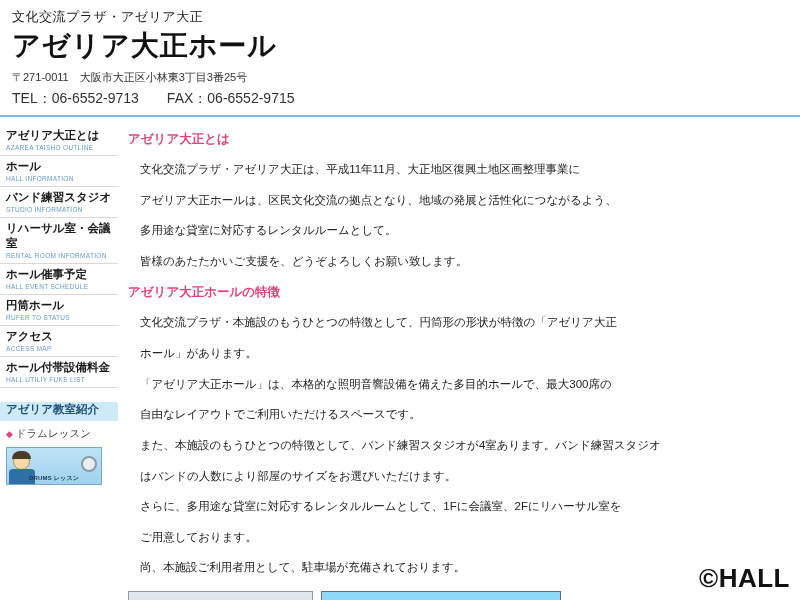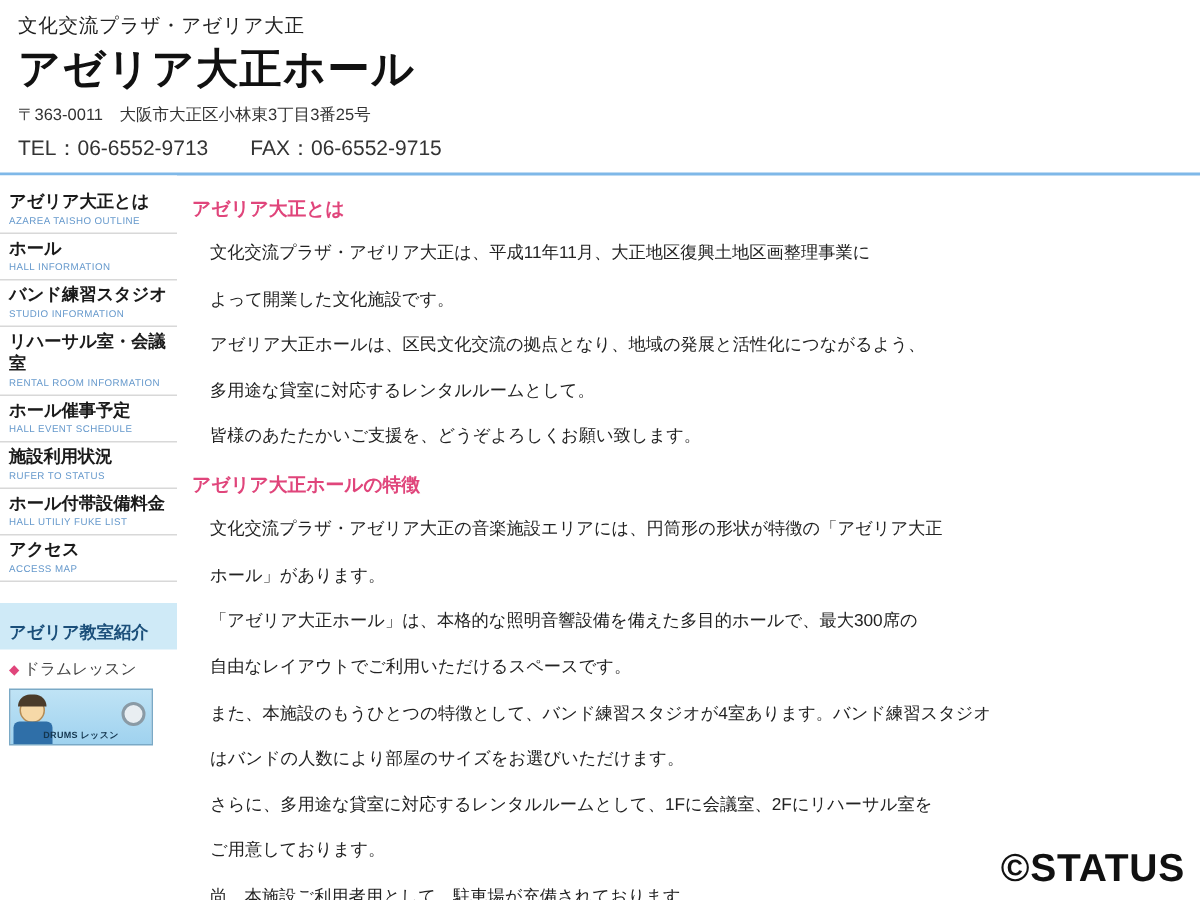--- a/index.html
+++ b/index.html
@@ -45,21 +45,21 @@
     cursor:pointer;
   }
   .nav-ja {
     font-size:11.5px; font-weight:bold; color:#1a1a1a; line-height:1.3;
   }
   .nav-en {
     font-size:6.5px; color:#6699cc; letter-spacing:0.3px; line-height:1.4;
   }
   .side-heading {
     margin-top:14px;
-    padding:12px 0 4px 6px;
+    padding:0 0 4px 6px;
     background:#cfeaf7;
     color:#1b4f7a;
     font-size:11.5px; font-weight:bold;
   }
   .side-link {
     font-size:10.5px; color:#444; padding:6px 0 2px 6px;
   }
   .side-link .bullet { color:#e0457b; font-size:9px; }
   .banner {
     margin:4px 0 0 6px;
@@ -211,21 +211,21 @@
     font-size:26px; font-weight:bold; color:#111;
     letter-spacing:0.5px;
   }
 </style>
 </head>
 <body>
 
 <div class="header">
   <div class="hdr-sub">文化交流プラザ・アゼリア大正</div>
   <div class="hdr-title">アゼリア大正ホール</div>
-  <div class="hdr-addr">〒363-0011　大阪市大正区小林東3丁目3番25号</div>
+  <div class="hdr-addr">〒271-0011　大阪市大正区小林東3丁目3番25号</div>
   <div class="hdr-tel">TEL：06-6552-9713　　FAX：06-6552-9715</div>
 </div>
 
 <div class="body-wrap">
 
   <div class="sidebar">
 
     <div class="nav-item">
       <div class="nav-ja">アゼリア大正とは</div>
       <div class="nav-en">AZAREA TAISHO OUTLINE</div>
@@ -240,30 +240,30 @@
     </div>
     <div class="nav-item">
       <div class="nav-ja">リハーサル室・会議室</div>
       <div class="nav-en">RENTAL ROOM INFORMATION</div>
     </div>
     <div class="nav-item">
       <div class="nav-ja">ホール催事予定</div>
       <div class="nav-en">HALL EVENT SCHEDULE</div>
     </div>
     <div class="nav-item">
-      <div class="nav-ja">施設利用状況</div>
+      <div class="nav-ja">円筒ホール</div>
       <div class="nav-en">RUFER TO STATUS</div>
+    </div>
+    <div class="nav-item">
+      <div class="nav-ja">アクセス</div>
+      <div class="nav-en">ACCESS MAP</div>
     </div>
     <div class="nav-item">
       <div class="nav-ja">ホール付帯設備料金</div>
       <div class="nav-en">HALL UTILIY FUKE LIST</div>
-    </div>
-    <div class="nav-item">
-      <div class="nav-ja">アクセス</div>
-      <div class="nav-en">ACCESS MAP</div>
     </div>
 
     <div class="side-heading">アゼリア教室紹介</div>
 
     <div class="side-link">
       <span class="bullet">◆</span>
       <span>ドラムレッスン</span>
     </div>
 
     <div class="banner">
@@ -272,27 +272,26 @@
       <div class="body"></div>
       <div class="drum"></div>
       <div class="btxt">DRUMS レッスン</div>
     </div>
   </div>
 
   <div class="main">
 
     <div class="sect-title">アゼリア大正とは</div>
     <p class="para">文化交流プラザ・アゼリア大正は、平成11年11月、大正地区復興土地区画整理事業に</p>
-    <p class="para">よって開業した文化施設です。</p>
     <p class="para">アゼリア大正ホールは、区民文化交流の拠点となり、地域の発展と活性化につながるよう、</p>
     <p class="para">多用途な貸室に対応するレンタルルームとして。</p>
     <p class="para">皆様のあたたかいご支援を、どうぞよろしくお願い致します。</p>
 
     <div class="sect-title second">アゼリア大正ホールの特徴</div>
-    <p class="para">文化交流プラザ・アゼリア大正の音楽施設エリアには、円筒形の形状が特徴の「アゼリア大正</p>
+    <p class="para">文化交流プラザ・本施設のもうひとつの特徴として、円筒形の形状が特徴の「アゼリア大正</p>
     <p class="para">ホール」があります。</p>
     <p class="para">「アゼリア大正ホール」は、本格的な照明音響設備を備えた多目的ホールで、最大300席の</p>
     <p class="para">自由なレイアウトでご利用いただけるスペースです。</p>
 
     <p class="para para-gap">また、本施設のもうひとつの特徴として、バンド練習スタジオが4室あります。バンド練習スタジオ</p>
     <p class="para">はバンドの人数により部屋のサイズをお選びいただけます。</p>
     <p class="para">さらに、多用途な貸室に対応するレンタルルームとして、1Fに会議室、2Fにリハーサル室を</p>
     <p class="para">ご用意しております。</p>
     <p class="para">尚、本施設ご利用者用として、駐車場が充備されております。</p>
 
@@ -340,13 +339,13 @@
         </div>
 
         <div class="wbox" style="left:108px; top:104px; width:18px; height:26px; border:none; background:transparent; font-size:5.5px;">ホワイエ</div>
         <div class="wbox" style="left:122px; top:114px; width:46px; height:16px; border:none; background:transparent; font-size:5.5px;">エントランスホール</div>
       </div>
     </div>
 
   </div>
 </div>
 
-<div class="watermark">©STATUS</div>
+<div class="watermark">©HALL</div>
 
 </body></html>

